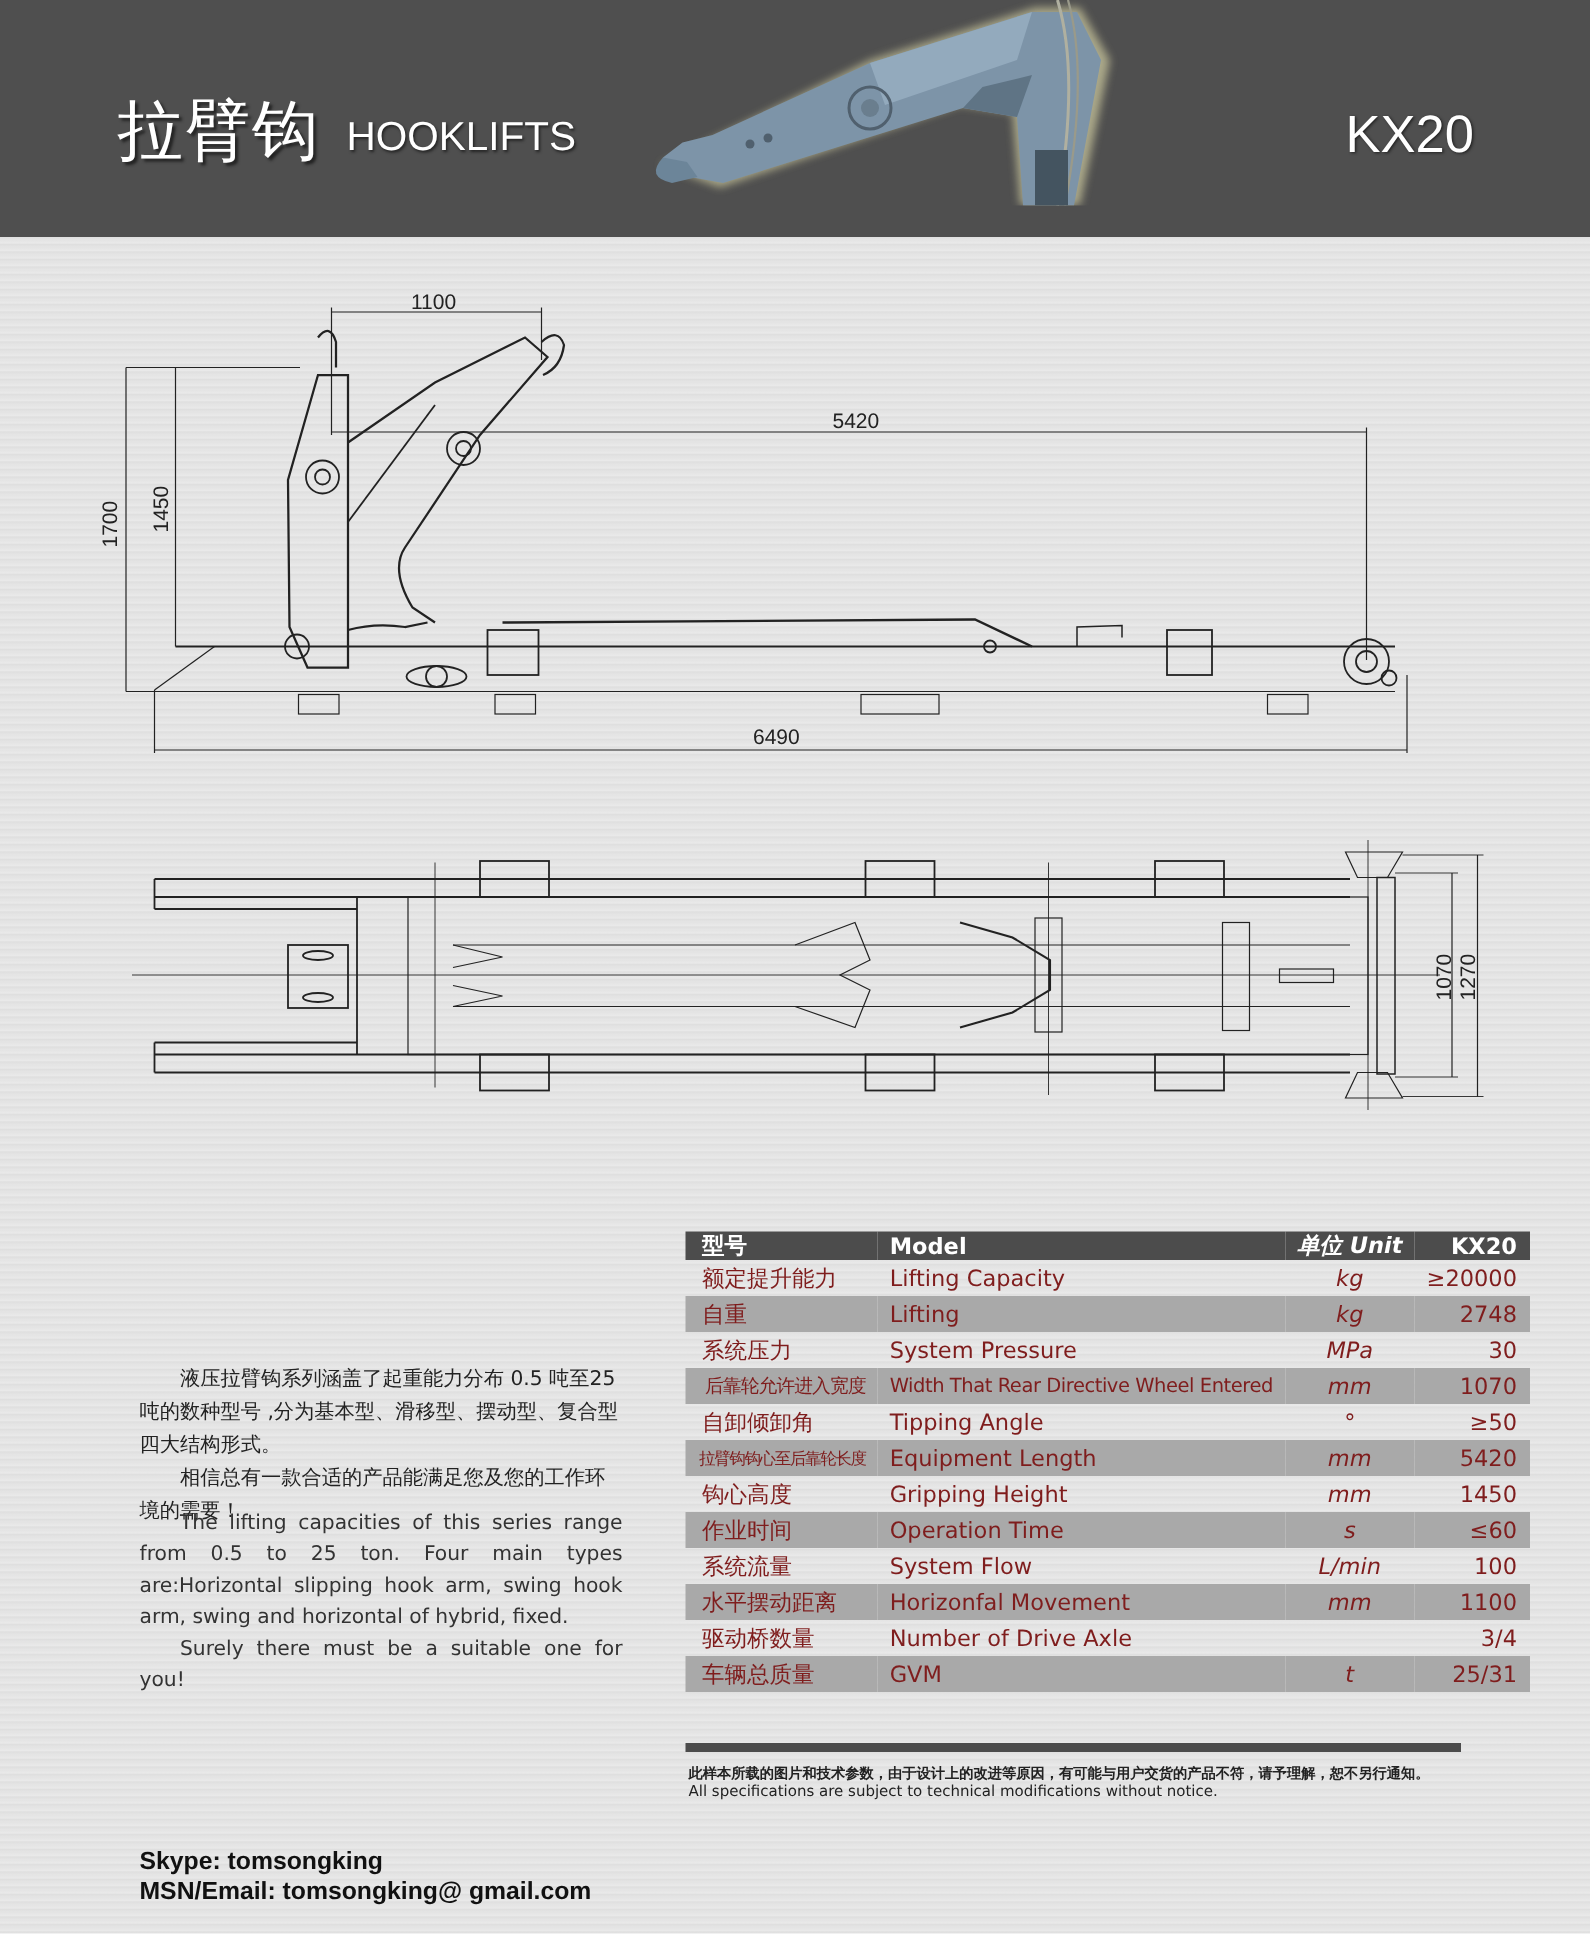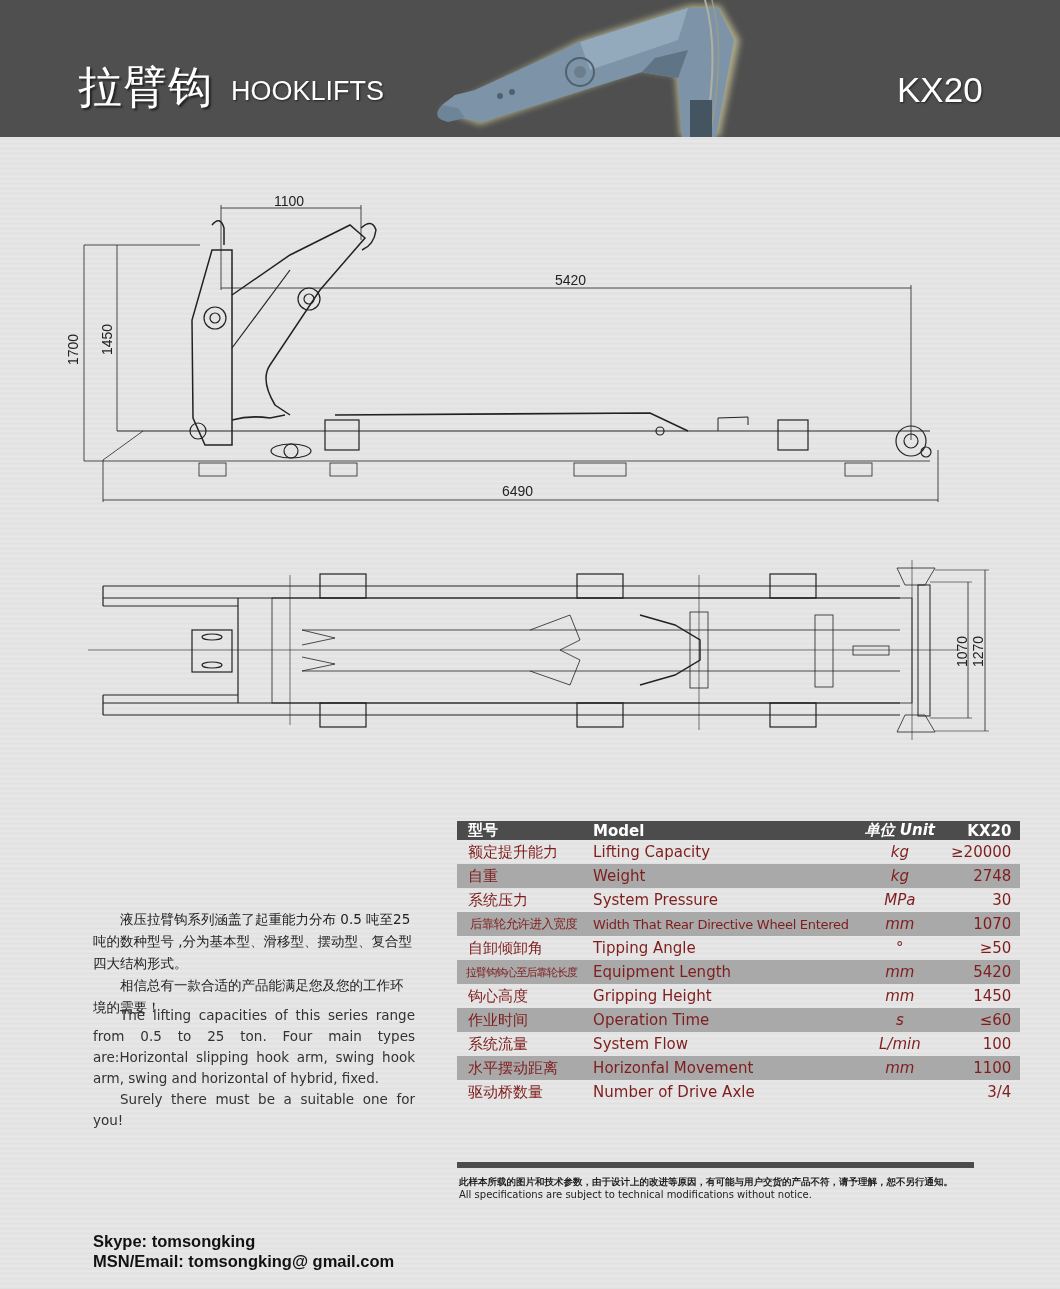--- a/index.html
+++ b/index.html
@@ -4,21 +4,21 @@
 <style>
   * { box-sizing: border-box; margin: 0; padding: 0; }
   html, body { width: 1060px; height: 1289px; overflow: hidden; }
   body {
     font-family: "DejaVu Sans", sans-serif;
     background: repeating-linear-gradient(180deg, #e4e4e4 0px, #e9e9e9 2px, #dfdfdf 3px, #e6e6e6 5px);
     position: relative;
     color: #222;
   }
   .banner {
-    position: absolute; left: 0; top: 0; width: 1060px; height: 137px;
+    position: absolute; left: 0; top: 0; width: 1060px; height: 158px;
     background: #4f4f4f;
   }
   .banner-title-cn {
     position: absolute; left: 78px; top: 58px; font-size: 44px; color: #fff;
     font-family: "DejaVu Sans", sans-serif; letter-spacing: 1px;
     text-shadow: 2px 2px 2px #222;
   }
   .banner-title-en {
     position: absolute; left: 231px; top: 76px; font-size: 27px; color: #fff;
     font-family: "Liberation Sans", sans-serif; text-shadow: 1px 1px 2px #222;
@@ -227,21 +227,21 @@
     <td class="val">KX20</td>
   </tr>
   <tr>
     <td class="cn">额定提升能力</td>
     <td class="en">Lifting Capacity</td>
     <td class="unit">kg</td>
     <td class="val">≥20000</td>
   </tr>
   <tr class="shade">
     <td class="cn">自重</td>
-    <td class="en">Weight</td>
+    <td class="en">Lifting</td>
     <td class="unit">kg</td>
     <td class="val">2748</td>
   </tr>
   <tr>
     <td class="cn">系统压力</td>
     <td class="en">System Pressure</td>
     <td class="unit">MPa</td>
     <td class="val">30</td>
   </tr>
   <tr class="shade">
@@ -284,20 +284,26 @@
     <td class="cn">水平摆动距离</td>
     <td class="en">Horizonfal Movement</td>
     <td class="unit">mm</td>
     <td class="val">1100</td>
   </tr>
   <tr>
     <td class="cn">驱动桥数量</td>
     <td class="en">Number of Drive Axle</td>
     <td class="unit"></td>
     <td class="val">3/4</td>
+  </tr>
+  <tr class="shade">
+    <td class="cn">车辆总质量</td>
+    <td class="en">GVM</td>
+    <td class="unit">t</td>
+    <td class="val">25/31</td>
   </tr>
 </tbody>
   </table>
 <div class="spec-rule"></div>
 <div class="disclaimer-cn">此样本所载的图片和技术参数，由于设计上的改进等原因，有可能与用户交货的产品不符，请予理解，恕不另行通知。</div>
 <div class="disclaimer-en">All specifications are subject to technical modifications without notice.</div>
 
 <div class="contact">
   <div>Skype:  tomsongking</div>
   <div>MSN/Email: tomsongking@ gmail.com</div>

